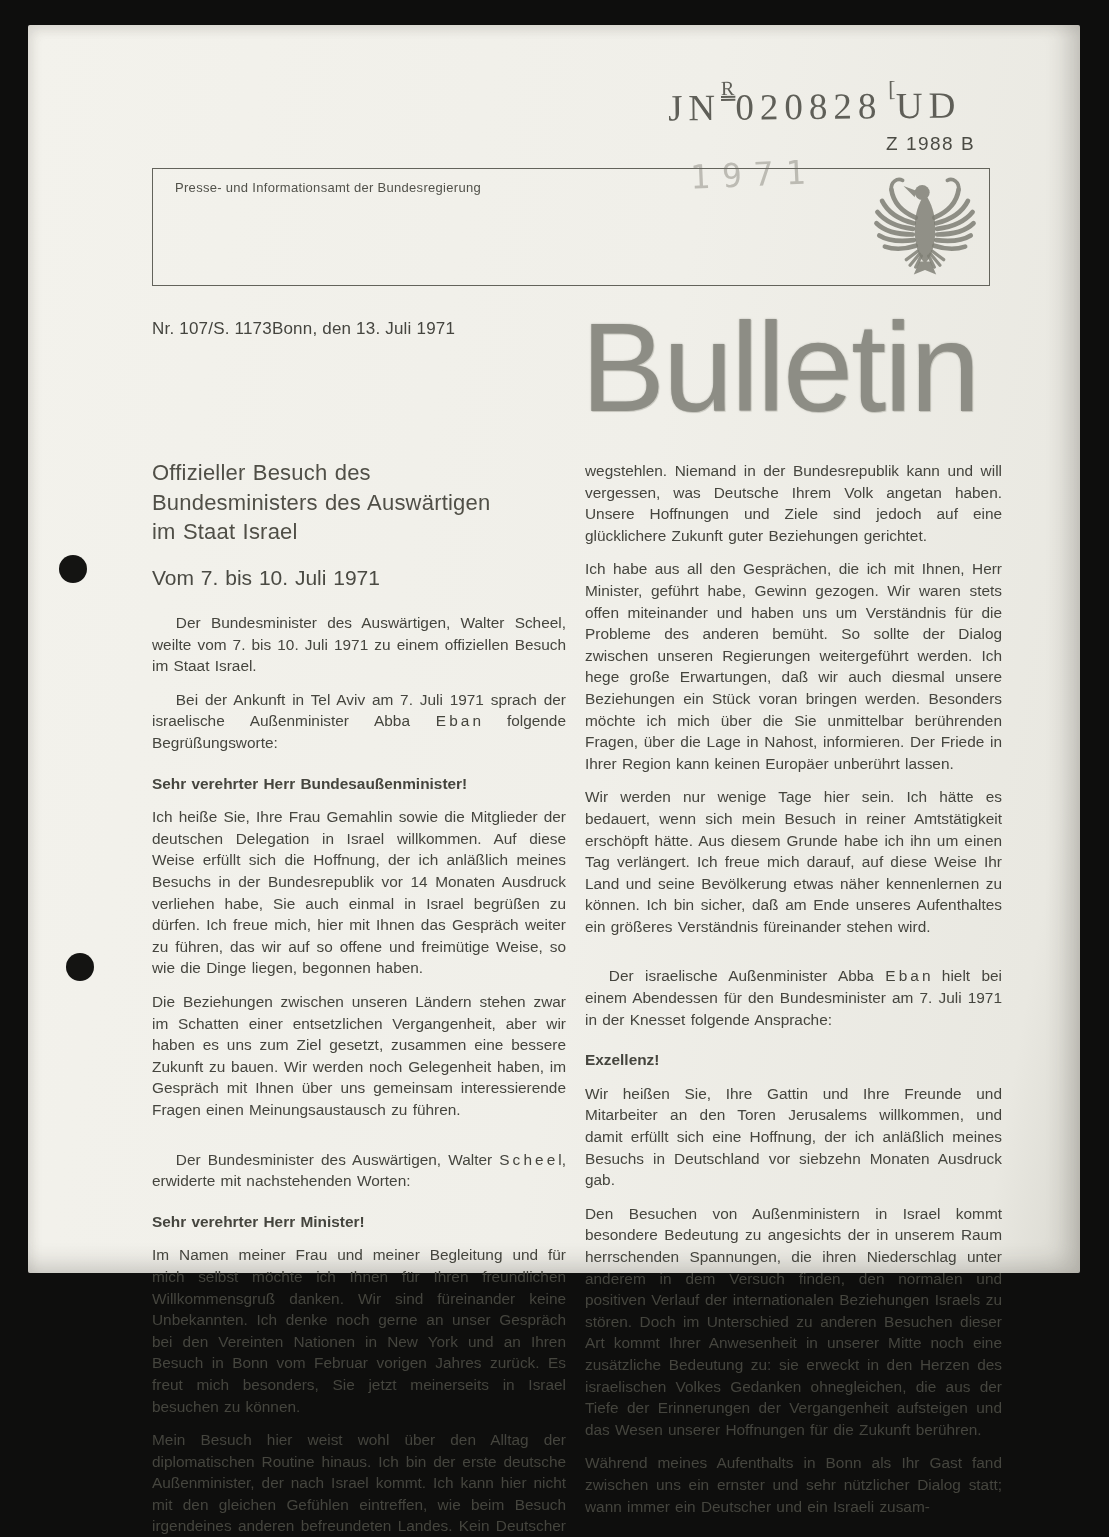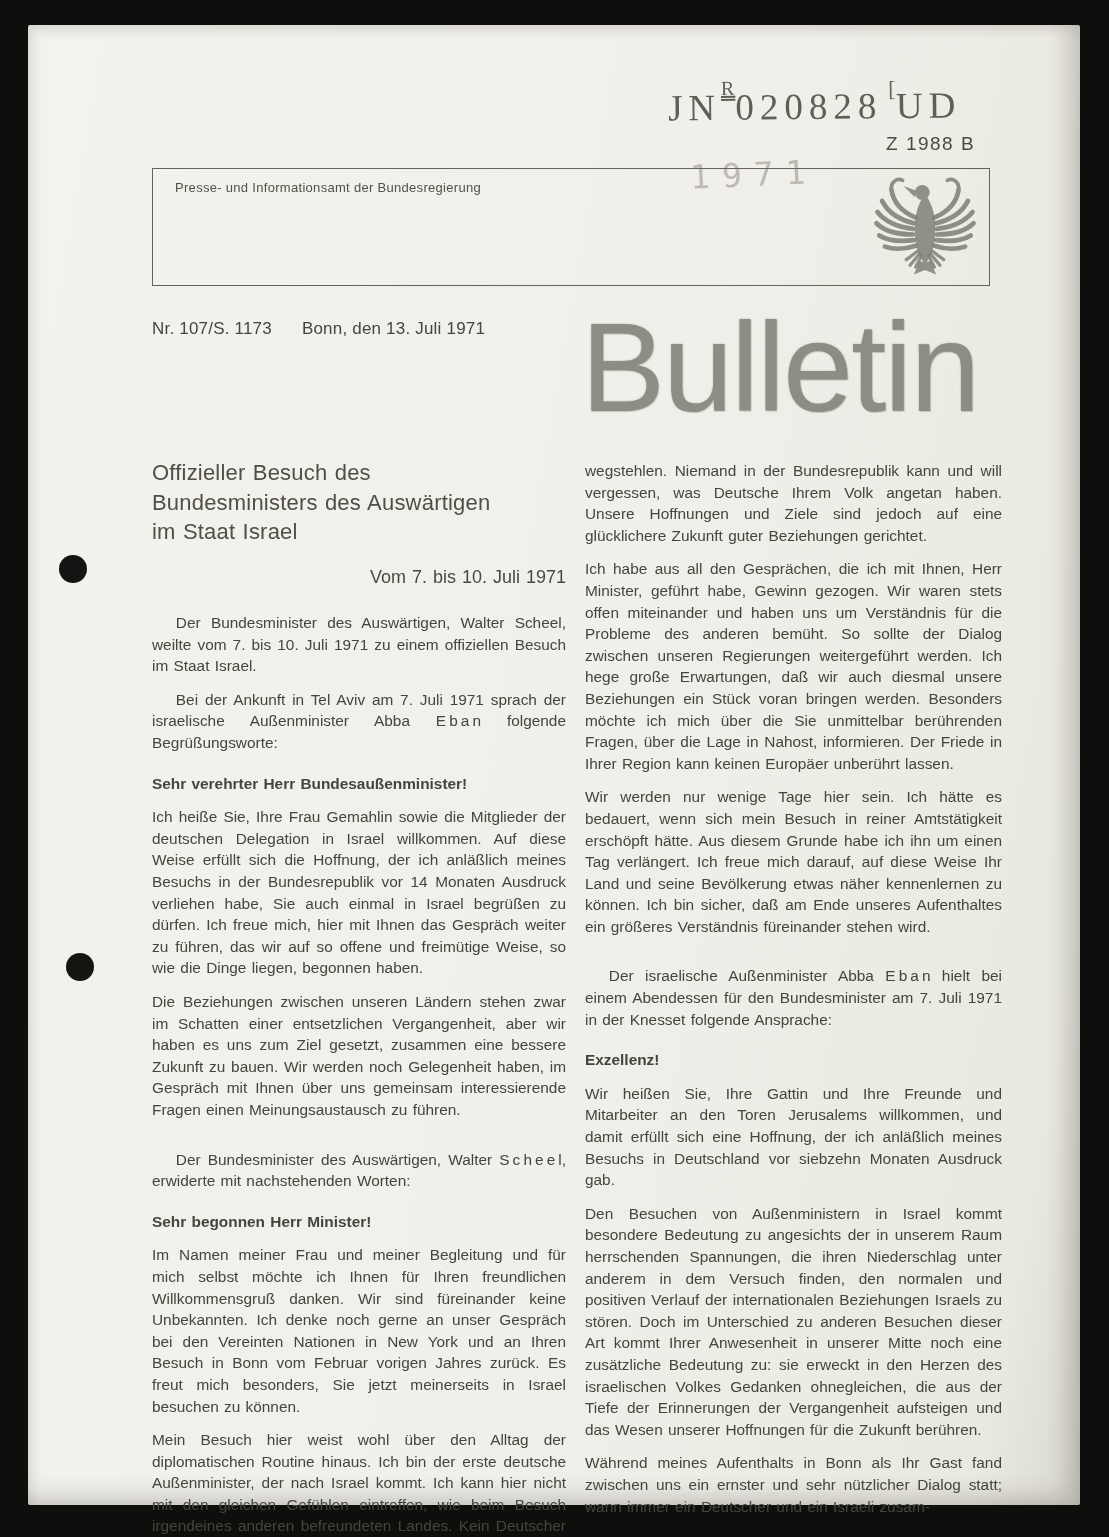--- a/index.html
+++ b/index.html
@@ -6,21 +6,21 @@
   body {
     width:1109px; height:1537px;
     background:#0e0e0d;
     position:relative;
     overflow:hidden;
     font-family:"Liberation Sans", sans-serif;
   }
   
   .paper {
     position:absolute; left:28px; top:25px;
-    width:1052px; height:1480px;
+    width:1052px; height:1248px;
     background:linear-gradient(100deg,#f3f2ec 0%, #f0efe9 55%, #e9e8e1 92%, #d9d8d0 100%);
     box-shadow: inset -12px -8px 22px rgba(55,52,44,.22), inset 4px 4px 12px rgba(55,52,44,.10);
     border-radius:2px;
   }
   
   .stamp-no {
     position:absolute; left:640px; top:60px;
     font-family:"Liberation Serif", serif;
     font-size:37px; letter-spacing:6px;
     color:#53534c; opacity:.92;
@@ -61,21 +61,21 @@
   }
   .eagle {
     position:absolute; right:8px; top:2px;
   }
   
   .issue-line {
     position:absolute; left:124px; top:294px;
     font-size:17px; color:#45453f; letter-spacing:.2px;
     white-space:nowrap;
   }
-  .issue-line .issue-no { margin-right:30px; }
+  .issue-line .issue-no { }
   .masthead {
     position:absolute; left:553px; top:280px; width:440px;
     font-size:126px; line-height:1; letter-spacing:-2px;
     color:#8d8d85;
     text-shadow:0 0 2px rgba(130,130,120,.55), 1px 1px 0 rgba(130,130,120,.25);
     white-space:nowrap;
   }
   
   .hole { position:absolute; width:28px; height:28px; border-radius:50%; background:#141412; }
   .hole.h1 { left:31px; top:530px; }
@@ -89,21 +89,21 @@
   }
   .col-left  { left:124px; top:433px; width:414px; }
   .col-right { left:557px; top:435px; width:417px; }
   .art-title {
     font-size:22px; line-height:29.5px; font-weight:400;
     color:#504f47; letter-spacing:.2px;
     margin:0 0 20px 0;
     white-space:pre-line;
   }
   .art-subtitle {
-    font-size:18px; color:#4a4a43; margin:0 0 24px 0;text-align:right;
+    font-size:21px; color:#4a4a43; margin:0 0 24px 0;
   }
   .para { margin:0 0 12px 0; text-align:justify; }
   .k-lead { text-indent:1.55em; }
   .k-narration { text-indent:1.55em; margin-top:28px; margin-bottom:14px; }
   .k-salutation { margin-top:19px; margin-bottom:12px; text-align:left;font-weight:bold; }
 </style>
 </head>
 <body>
 
 <div class="paper">
@@ -166,21 +166,21 @@
 Bundesministers des Auswärtigen
 im Staat Israel</h2>
     <div class="art-subtitle">Vom 7. bis 10. Juli 1971</div>
     <div>
         <p class="para k-lead">Der Bundesminister des Auswärtigen, Walter Scheel, weilte vom 7. bis 10. Juli 1971 zu einem offiziellen Besuch im Staat Israel.</p>
         <p class="para k-lead">Bei der Ankunft in Tel Aviv am 7. Juli 1971 sprach der israelische Außenminister Abba E b a n folgende Begrüßungsworte:</p>
         <p class="para k-salutation">Sehr verehrter Herr Bundesaußenminister!</p>
         <p class="para k-speech">Ich heiße Sie, Ihre Frau Gemahlin sowie die Mitglieder der deutschen Delegation in Israel willkommen. Auf diese Weise erfüllt sich die Hoffnung, der ich anläßlich meines Besuchs in der Bundesrepublik vor 14 Monaten Ausdruck verliehen habe, Sie auch einmal in Israel begrüßen zu dürfen. Ich freue mich, hier mit Ihnen das Gespräch weiter zu führen, das wir auf so offene und freimütige Weise, so wie die Dinge liegen, begonnen haben.</p>
         <p class="para k-speech">Die Beziehungen zwischen unseren Ländern stehen zwar im Schatten einer entsetzlichen Vergangenheit, aber wir haben es uns zum Ziel gesetzt, zusammen eine bessere Zukunft zu bauen. Wir werden noch Gelegenheit haben, im Gespräch mit Ihnen über uns gemeinsam interessierende Fragen einen Meinungsaustausch zu führen.</p>
         <p class="para k-narration">Der Bundesminister des Auswärtigen, Walter S c h e e l, erwiderte mit nachstehenden Worten:</p>
-        <p class="para k-salutation">Sehr begonnen Herr Minister!</p>
+        <p class="para k-salutation">Sehr verehrter Herr Minister!</p>
         <p class="para k-speech">Im Namen meiner Frau und meiner Begleitung und für mich selbst möchte ich Ihnen für Ihren freundlichen Willkommensgruß danken. Wir sind füreinander keine Unbekannten. Ich denke noch gerne an unser Gespräch bei den Vereinten Nationen in New York und an Ihren Besuch in Bonn vom Februar vorigen Jahres zurück. Es freut mich besonders, Sie jetzt meinerseits in Israel besuchen zu können.</p>
         <p class="para k-speech">Mein Besuch hier weist wohl über den Alltag der diplomatischen Routine hinaus. Ich bin der erste deutsche Außenminister, der nach Israel kommt. Ich kann hier nicht mit den gleichen Gefühlen eintreffen, wie beim Besuch irgendeines anderen befreundeten Landes. Kein Deutscher kann sich aus seiner Geschichte</p>
       </div>
   </div>
 
   <div class="col col-right">
     <div>
         <p class="para k-speech">wegstehlen. Niemand in der Bundesrepublik kann und will vergessen, was Deutsche Ihrem Volk angetan haben. Unsere Hoffnungen und Ziele sind jedoch auf eine glücklichere Zukunft guter Beziehungen gerichtet.</p>
         <p class="para k-speech">Ich habe aus all den Gesprächen, die ich mit Ihnen, Herr Minister, geführt habe, Gewinn gezogen. Wir waren stets offen miteinander und haben uns um Verständnis für die Probleme des anderen bemüht. So sollte der Dialog zwischen unseren Regierungen weitergeführt werden. Ich hege große Erwartungen, daß wir auch diesmal unsere Beziehungen ein Stück voran bringen werden. Besonders möchte ich mich über die Sie unmittelbar berührenden Fragen, über die Lage in Nahost, informieren. Der Friede in Ihrer Region kann keinen Europäer unberührt lassen.</p>
         <p class="para k-speech">Wir werden nur wenige Tage hier sein. Ich hätte es bedauert, wenn sich mein Besuch in reiner Amtstätigkeit erschöpft hätte. Aus diesem Grunde habe ich ihn um einen Tag verlängert. Ich freue mich darauf, auf diese Weise Ihr Land und seine Bevölkerung etwas näher kennenlernen zu können. Ich bin sicher, daß am Ende unseres Aufenthaltes ein größeres Verständnis füreinander stehen wird.</p>

